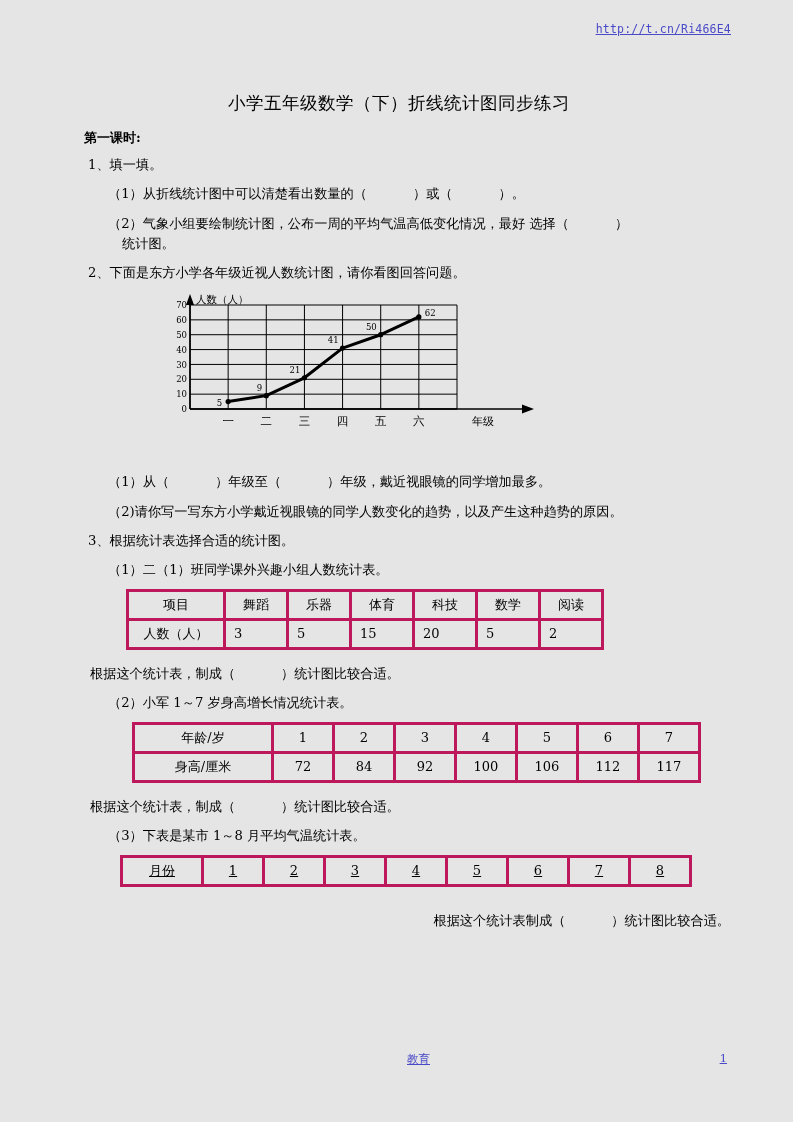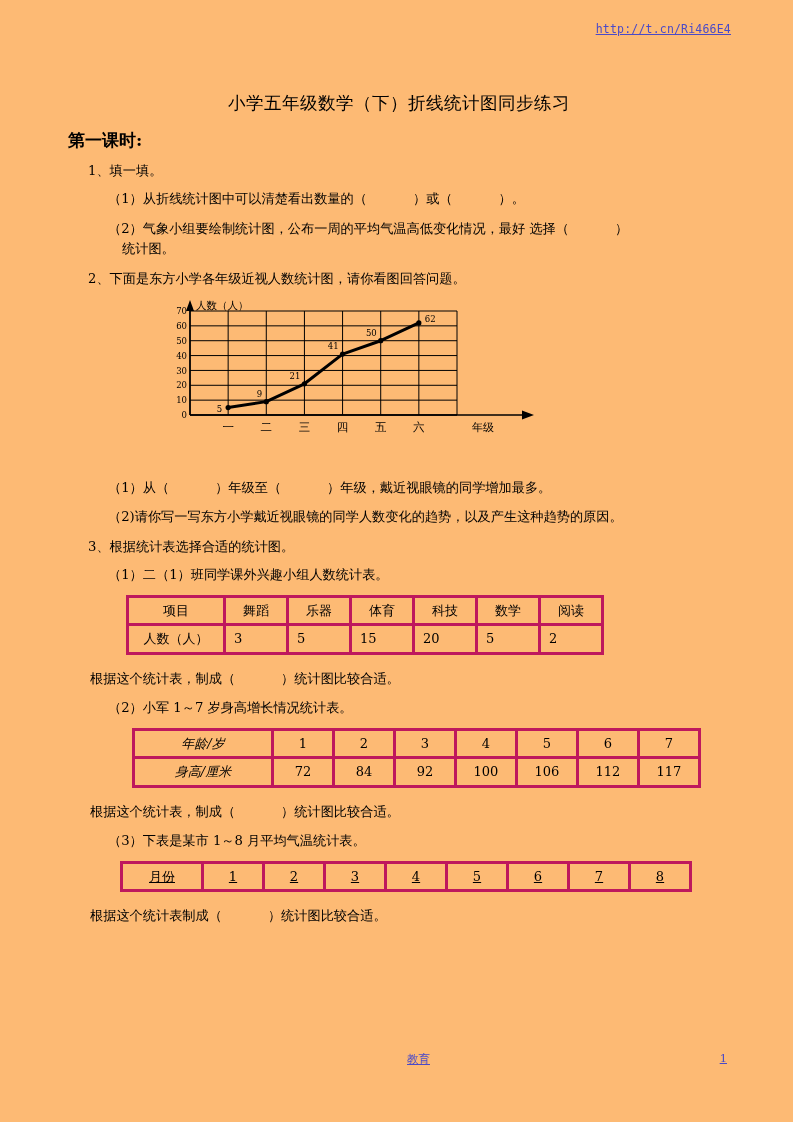--- a/index.html
+++ b/index.html
@@ -8,21 +8,21 @@
     background: #ffffff;
   }
   body {
     font-family: "DejaVu Serif", "Liberation Serif", serif;
     color: #000000;
   }
   .page {
     position: relative;
     width: 793px;
     height: 1122px;
-    background: #fdba74;
+    background: #e5e5e5;
     overflow: hidden;
     box-sizing: border-box;
   }
 
   
   .top-url {
     position: absolute;
     top: 22px;
     right: 62px;
     font-family: "DejaVu Sans Mono", "Liberation Mono", monospace;
@@ -45,23 +45,23 @@
     text-align: center;
     font-size: 17.5px;
     font-weight: normal;
     font-family: "DejaVu Serif", "Liberation Serif", serif;
     letter-spacing: 0.5px;
     margin: 0 0 14px 0;
     line-height: 1.3;
   }
 
   .lesson-label {
-    font-size: 17px;
+    font-size: 13px;
     font-weight: bold;
-    margin: 0 0 9px 0;
+    margin: 0 0 9px 16px;
     line-height: 1.35;
   }
 
   .q-l1 {            
     font-size: 13.2px;
     margin: 9px 0 9px 0;
     padding-left: 20px;
     line-height: 1.5;
   }
   .q-l2 {            
@@ -115,21 +115,21 @@
     padding: 4px 6px;
     line-height: 1.35;
     white-space: nowrap;
   }
   table.t1 { margin-left: 58px; }
   table.t1 td.head { width: 74px; padding: 4px 10px; }
   table.t1 td.cell { width: 46px; text-align: center; }
   table.t1 td.val  { text-align: left; padding-left: 8px; }
 
   table.t2 { margin-left: 64px; }
-  table.t2 td.head { width: 80px; padding: 4px 28px; font-style: italic; }
+  table.t2 td.head { width: 80px; padding: 4px 28px; }
   table.t2 td.cell { width: 46px; }
 
   table.t3 { margin-left: 52px; text-decoration: underline; }
   table.t3 td.head { width: 62px; padding: 3px 8px; }
   table.t3 td.cell { width: 46px; }
   table.t3 td.head2 { line-height: 1.6; padding: 3px 8px; }
   table.t3 td.raised { vertical-align: top; padding-top: 4px; }
   table.t3 tr.row2 td { height: 48px; }
 
   
@@ -329,21 +329,21 @@
           <td class="cell">3</td>
           <td class="cell">4</td>
           <td class="cell">5</td>
           <td class="cell">6</td>
           <td class="cell">7</td>
           <td class="cell">8</td>
         </tr>
       </tbody>
     </table>
 
-    <div class="q-concl" style="margin-top:14px;">
+    <div class="q-concl" style="margin-top:24px;text-align:right;">
       <span>根据这个统计表制成（</span><span class="blank"></span><span>）统计图比较合适。</span>
     </div>
 
   </div>
 
   <a class="footer-link">教育</a>
   <div class="footer-page">1</div>
 
 </div>
 

